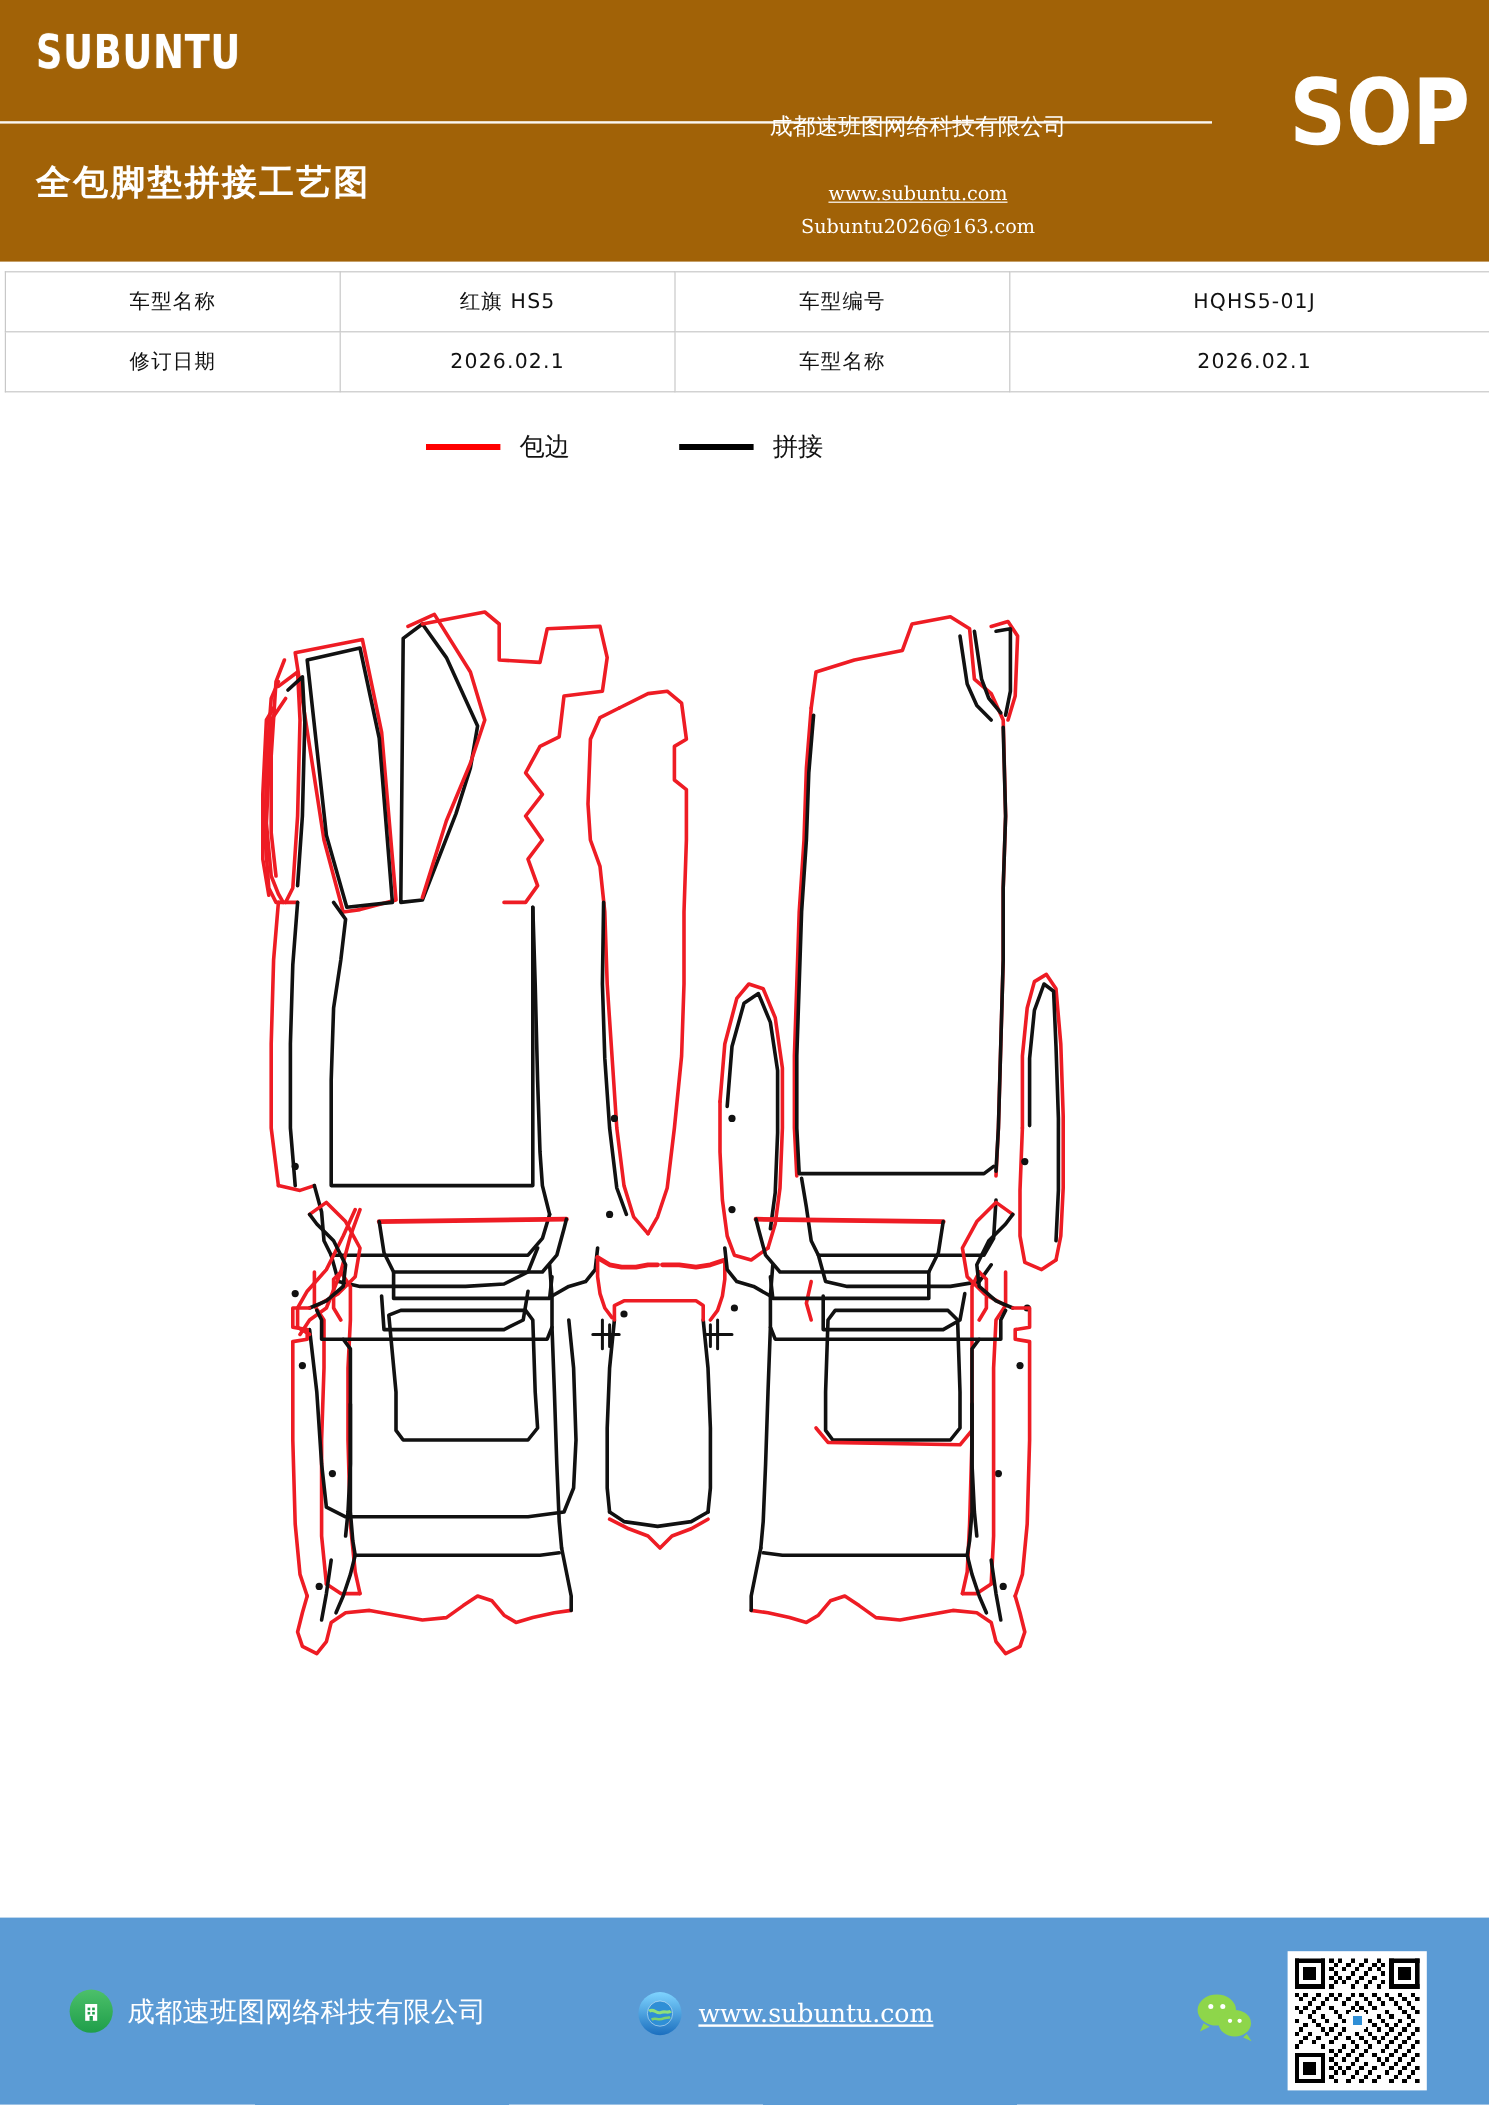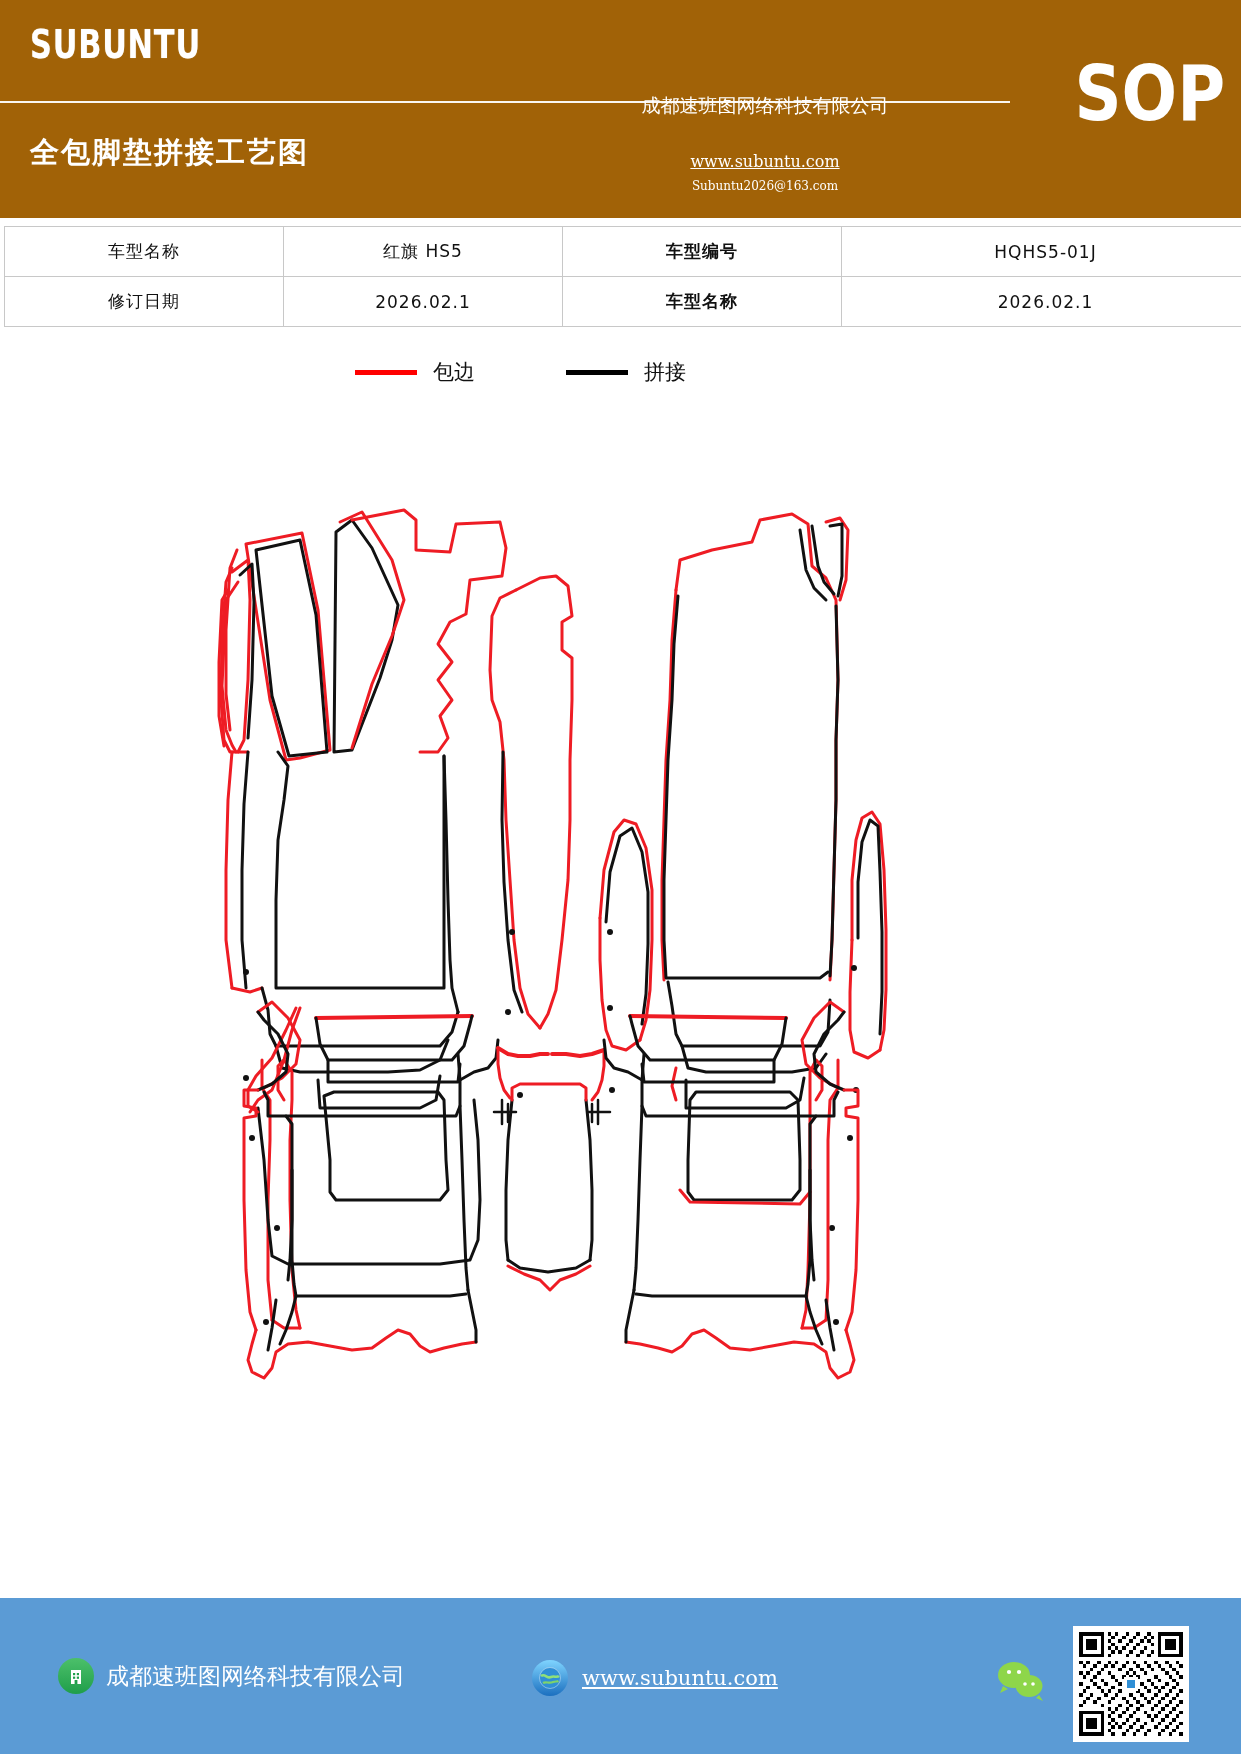--- a/index.html
+++ b/index.html
@@ -50,21 +50,21 @@
     position:absolute;left:620px;top:152px;width:290px;
     text-align:center;
     font-family:"DejaVu Serif", serif;
     font-size:16px;color:#ffffff;text-decoration:underline;
     white-space:nowrap;
   }
   .hdr-mail{
     position:absolute;left:620px;top:179px;width:290px;
     text-align:center;
     font-family:"DejaVu Serif", serif;
-    font-size:12px;color:#ffffff;white-space:nowrap;
+    font-size:16px;color:#ffffff;white-space:nowrap;
   }
 
   
   .info-table{
     position:absolute;left:4px;top:226px;width:1233px;
     border-collapse:collapse;
     table-layout:fixed;
   }
   .info-table td{
     border:1px solid #c8c8c8;
@@ -72,21 +72,21 @@
     text-align:center;
     vertical-align:middle;
     font-family:"DejaVu Sans", sans-serif;
     font-size:17px;
     color:#111;
     letter-spacing:1px;
     margin-top:44px;
   }
   .col-a{width:276px;}
   .col-b{width:276px;}
-  .col-c{width:276px;font-weight:bold;}
+  .col-c{width:276px;}
   .col-d{width:405px;}
   .val{letter-spacing:0;font-size:16px;}
 
   
   .legend{
     position:absolute;left:0;top:358px;width:1069px;height:44px;
   }
   .legend-item{
     position:absolute;top:0;display:flex;align-items:center;gap:16px;
   }

